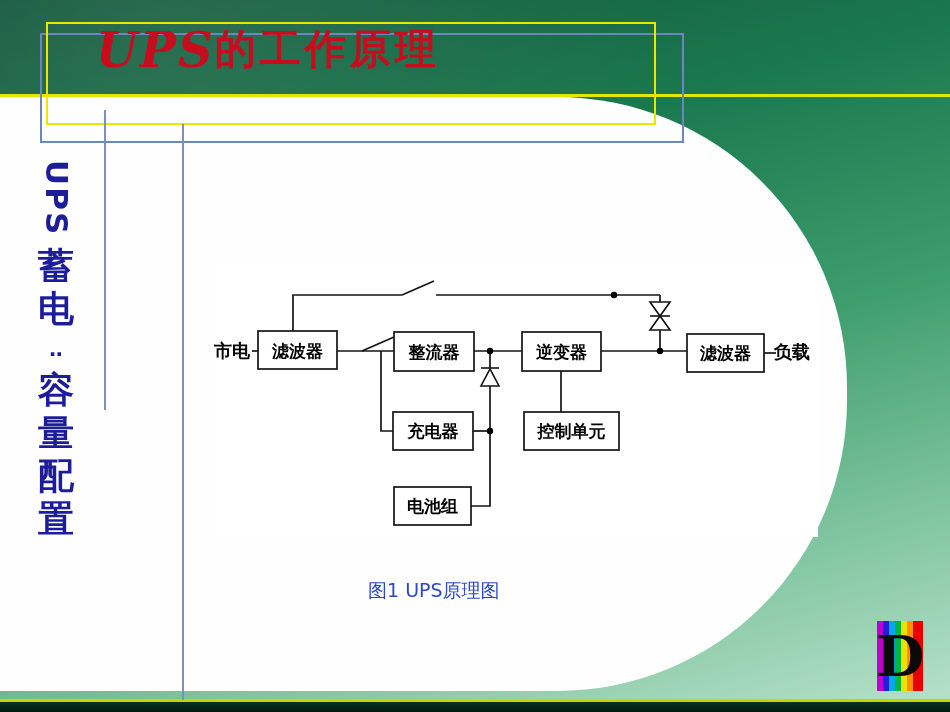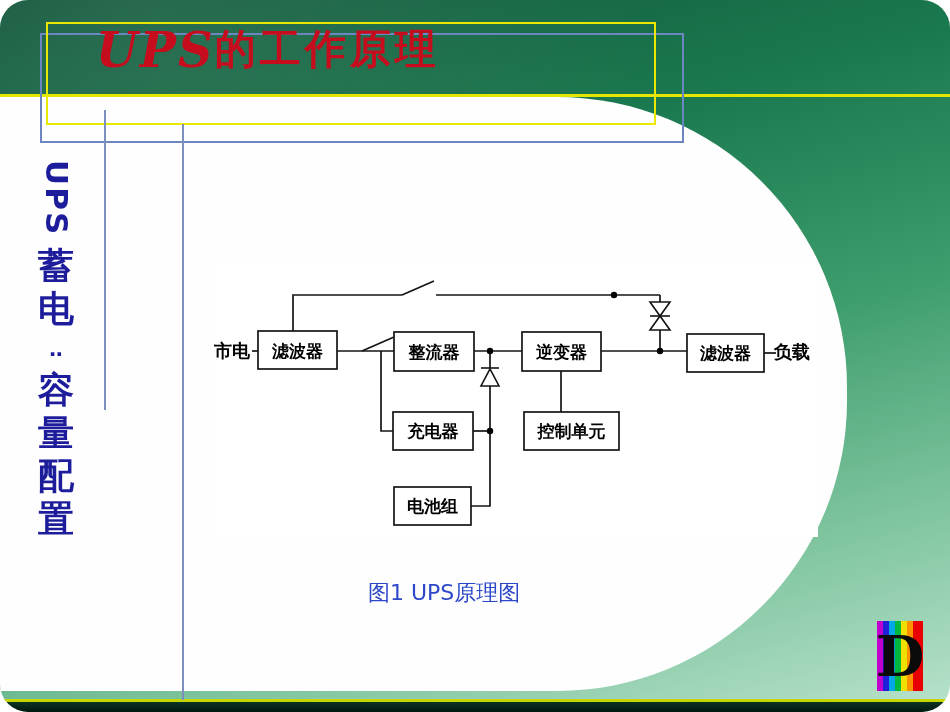--- a/index.html
+++ b/index.html
@@ -1,20 +1,19 @@
 <!DOCTYPE html>
 <html><head>
 <meta charset="utf-8">
 <style>
   html,body { margin:0; padding:0; }
   .stage {
     position:relative; width:950px; height:712px; overflow:hidden;
     font-family:"DejaVu Sans","Liberation Sans",sans-serif;
     background: linear-gradient(165deg,#0f5438 0%,#1b7a4f 30%,#3f9e6e 55%,#7ec49e 78%,#b9e2cc 100%);
-    border-radius: 28px;
   }
   .sheen { position:absolute; inset:0; background: radial-gradient(ellipse at 15% 0%, rgba(255,255,255,0.10), transparent 45%); }
 
   .capsule {
     position:absolute; left:0; top:97px; width:847px; height:594px;
     background:#fefefe; border-radius:0 290px 290px 0;
   }
 
   .hline { position:absolute; left:0; width:950px; height:3px; }
   .hline.top { top:94px; background:#e2e600; }
@@ -45,21 +44,21 @@
   .diagram svg { display:block; }
   svg .box { fill:#ffffff; stroke:#141414; stroke-width:1.7; }
   svg .wire { stroke:#141414; stroke-width:1.7; fill:none; }
   svg .component { fill:#ffffff; stroke:#141414; stroke-width:1.6; }
   svg .dot { fill:#000000; }
   svg .boxlabel { font-size:17px; font-weight:bold; fill:#000; text-anchor:middle;
     font-family:"DejaVu Sans","Liberation Sans",sans-serif; }
   svg .endlabel { font-size:18px; font-weight:bold; fill:#000; text-anchor:middle;
     font-family:"DejaVu Sans","Liberation Sans",sans-serif; }
 
-  .caption { position:absolute; left:368px; top:578px; font-size:22px; color:#2c48c8; }
+  .caption { position:absolute; left:368px; top:578px; font-size:19px; color:#2c48c8; }
 
   .logo { position:absolute; left:877px; top:621px; width:46px; height:70px;
     background:linear-gradient(90deg,#c000d0 0 13%,#2020d8 13% 26%,#00a8e8 26% 39%,#00b840 39% 52%,#f0e000 52% 65%,#ff9000 65% 79%,#e80000 79% 100%);
     display:flex; align-items:center; justify-content:center; }
   .logo .letter { font-family:"DejaVu Serif","Liberation Serif",serif; font-weight:bold; font-size:56px;
     color:#0a0a0a; line-height:1; }
 </style>
 </head>
 <body>
 

